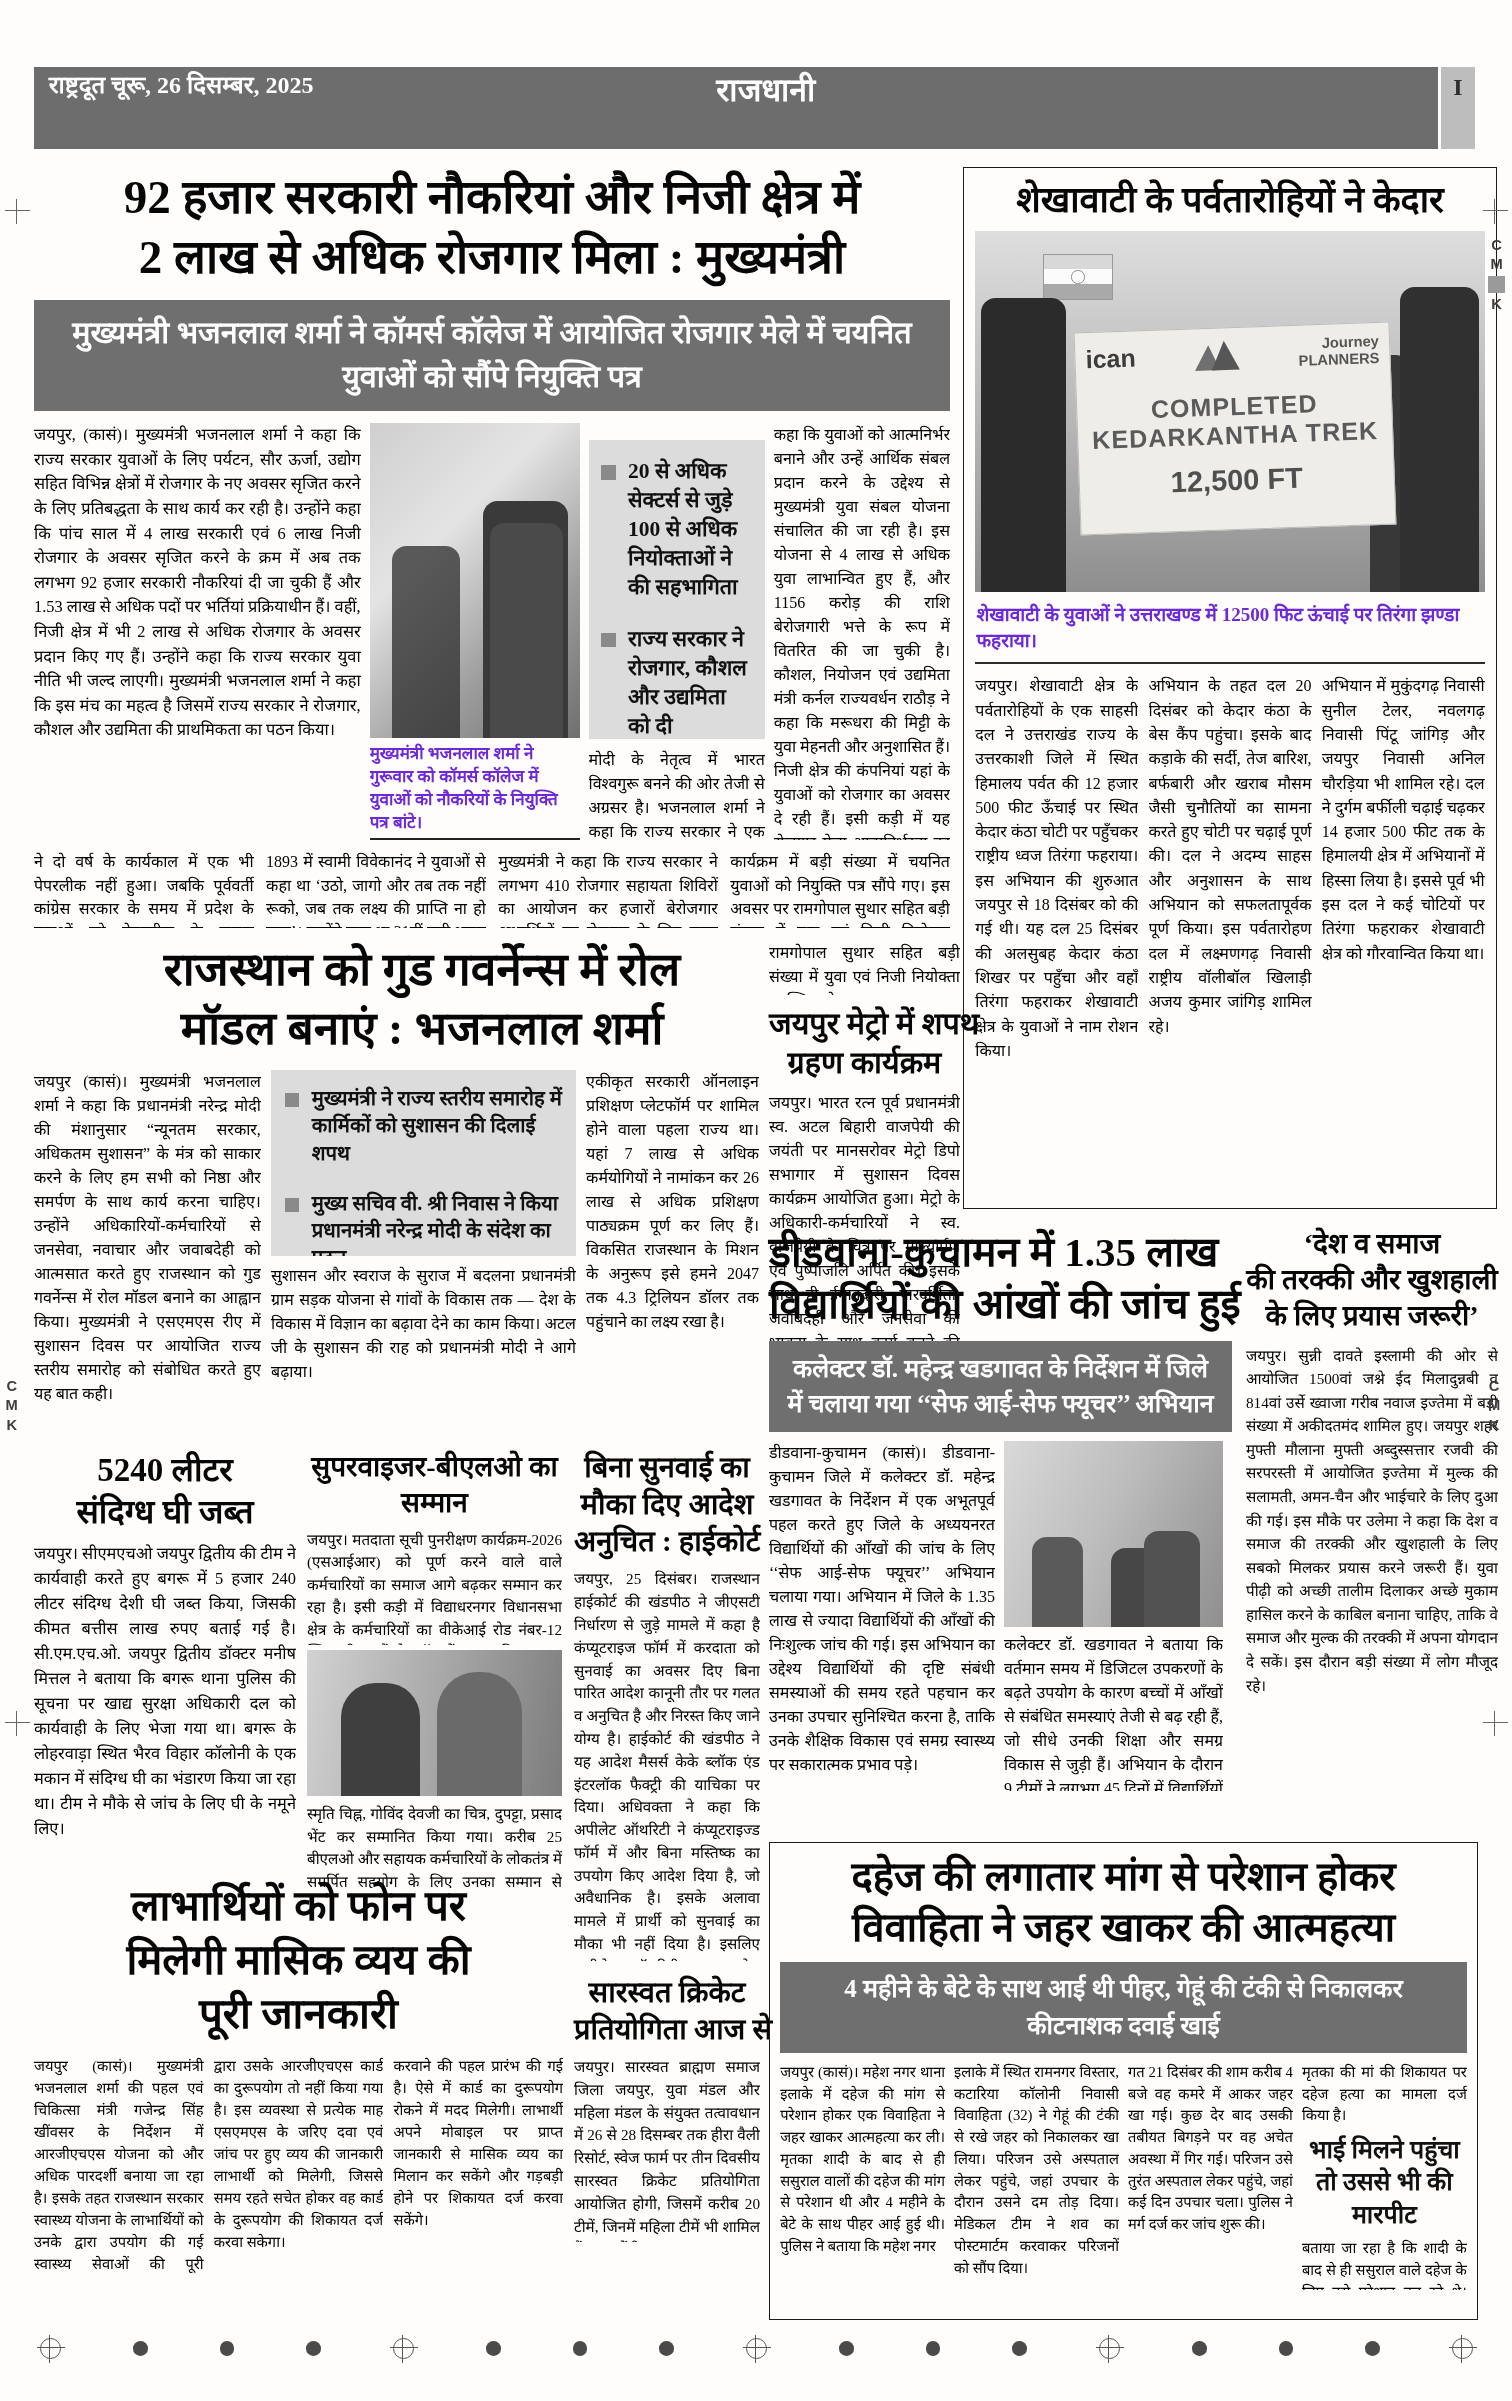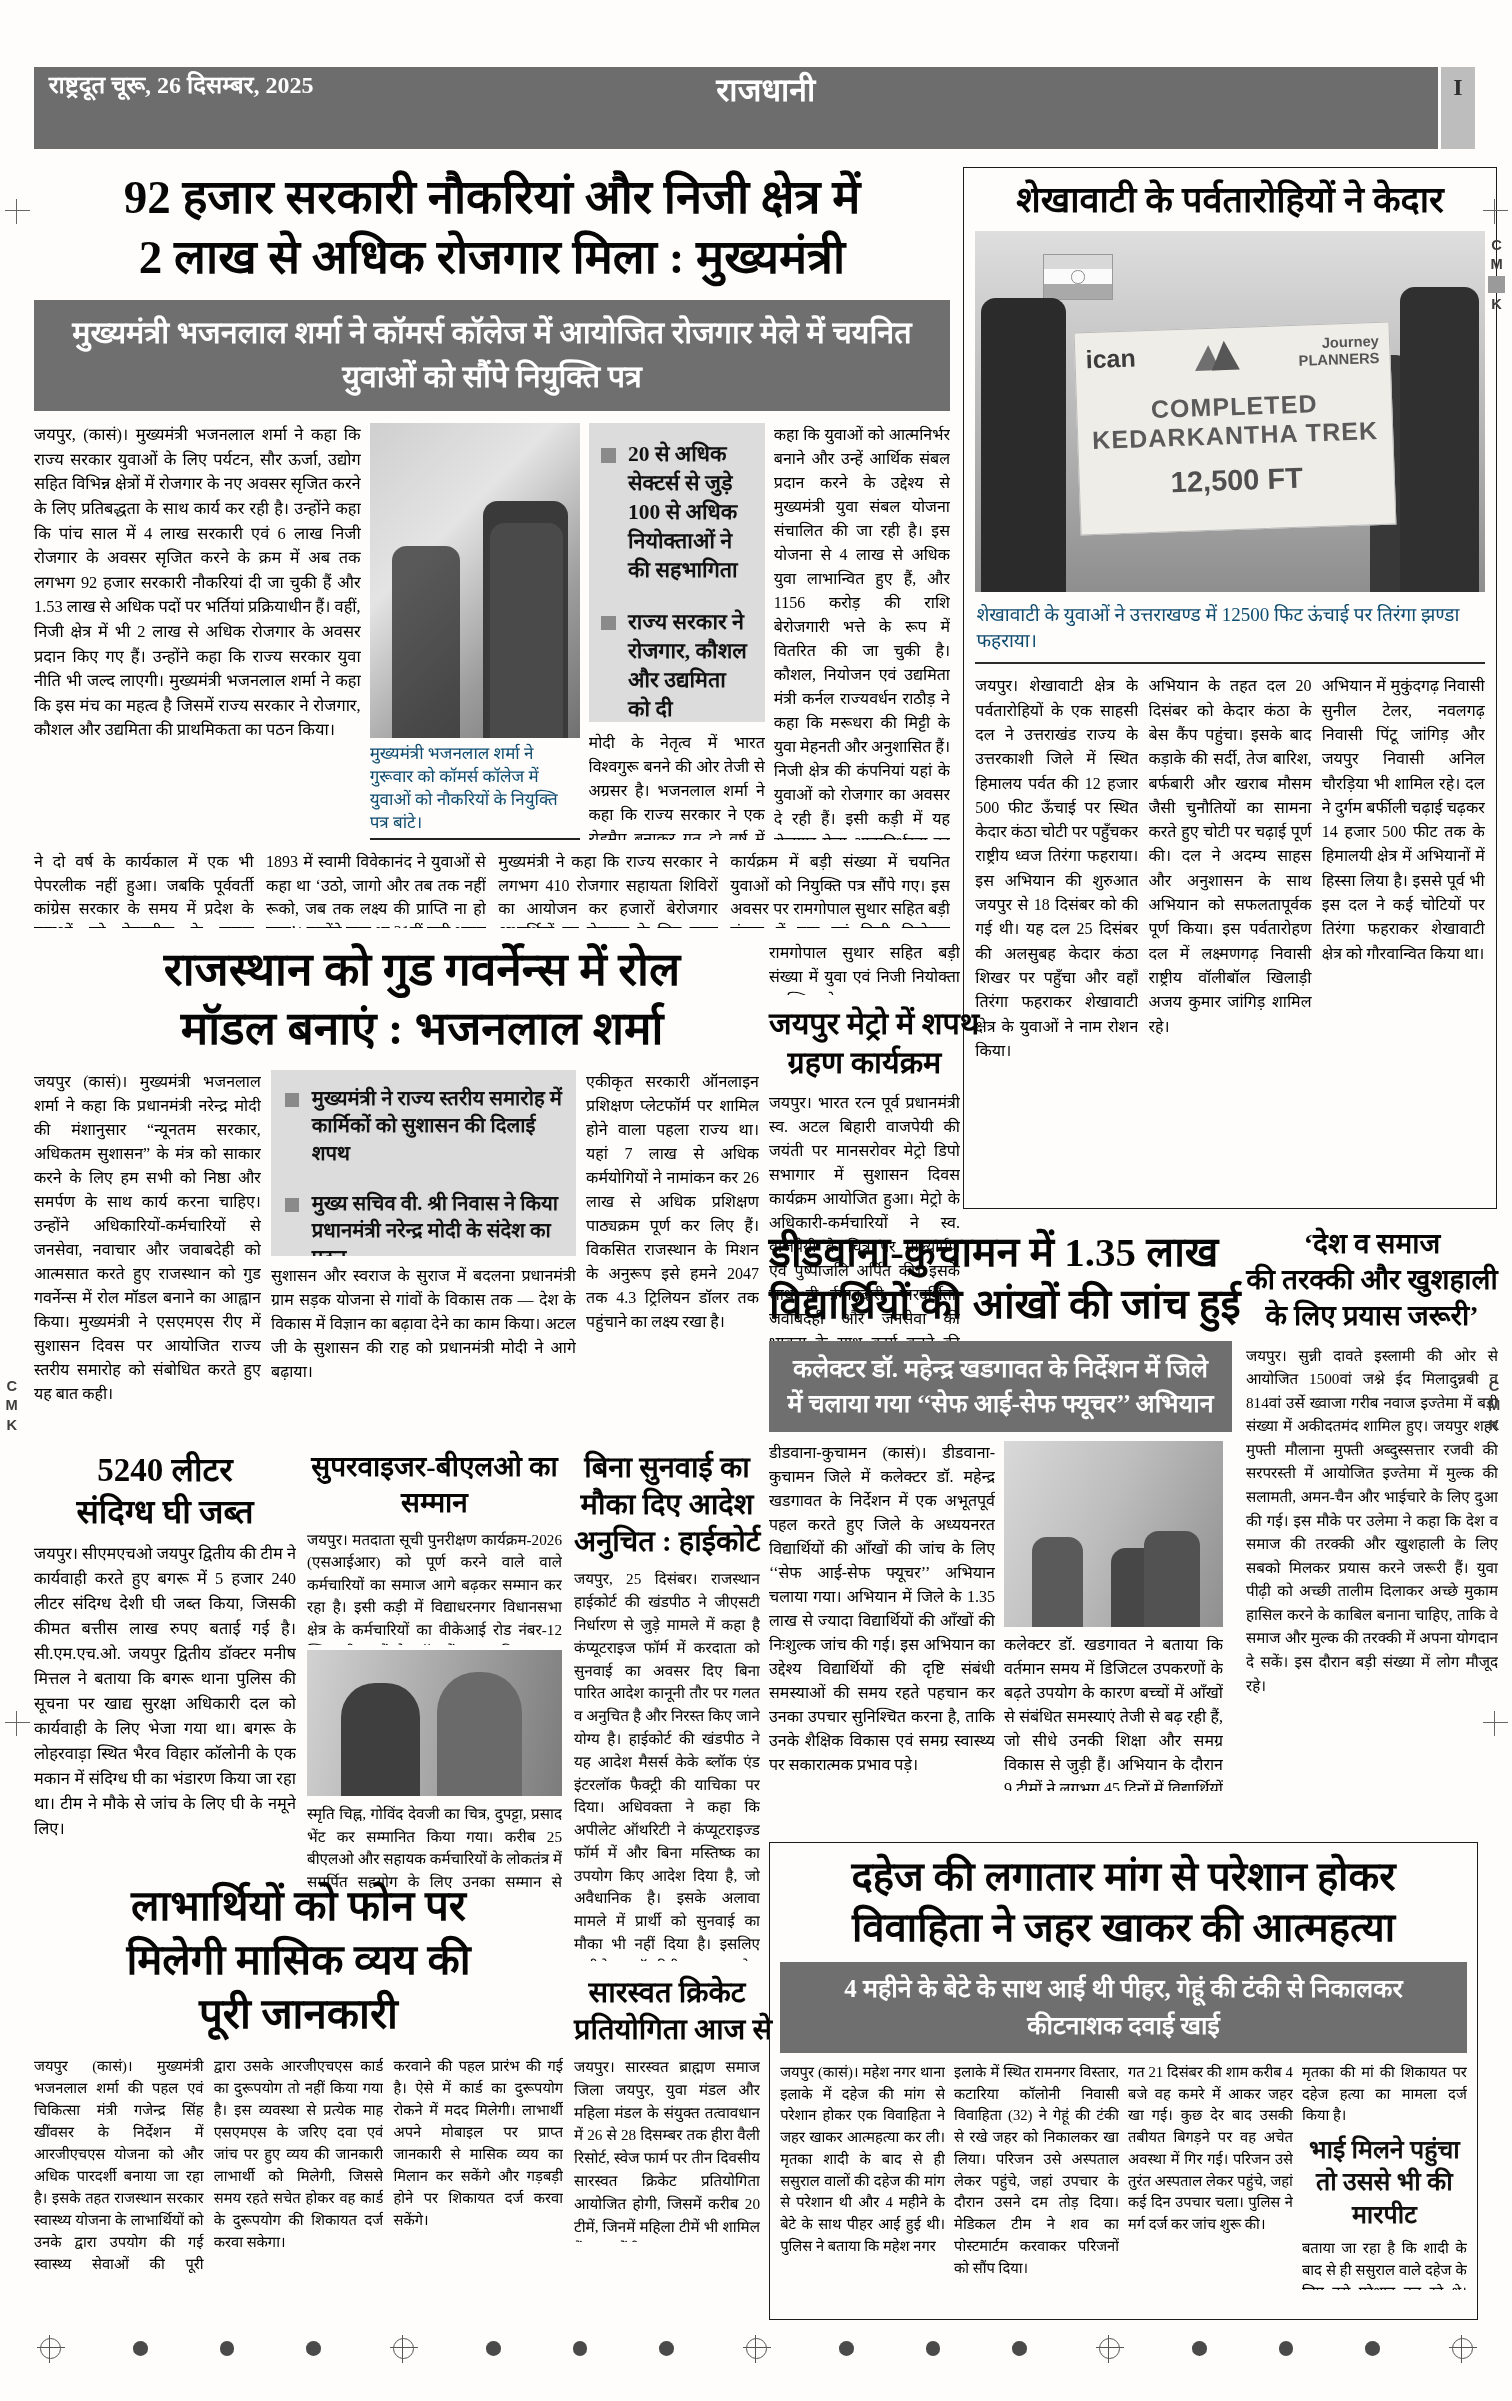--- a/index.html
+++ b/index.html
@@ -16,32 +16,32 @@
 
   
   .hl{font-weight:bold;color:#060606;line-height:1.28;text-align:center;}
   .hl div{white-space:nowrap;}
   .graybar{background:#6f6f6f;color:#ffffff;font-weight:bold;text-align:center;}
   .body-txt{text-align:justify;color:#000000;overflow:hidden;}
   .bullet-box{background:#dcdcdc;}
   .bullet-item{display:flex;margin-bottom:22.6px;}
   .bullet-sq{width:14.7px;height:14.7px;background:#8a8a8a;flex:0 0 14.7px;margin:8px 12.4px 0 0;}
   .photo{position:relative;overflow:hidden;background:linear-gradient(135deg,#cfcfcf,#e4e4e4 35%,#9c9c9c 70%,#707070);}
-  .caption{font-weight:normal;color:#0c4a6e;}
+  .caption{font-weight:bold;color:#6d28d9;}
 
   
   .jobs{position:absolute;left:34px;top:167px;width:916px;}
   .jobs .hl{font-size:47px;}
   .jobs .graybar{margin-top:12.4px;font-size:30.5px;line-height:1.45;padding:11.3px 34px;}
   .jobs-row{display:flex;gap:9px;margin-top:12.4px;height:417px;}
   .jobs-c1{width:330px;font-size:16.4px;line-height:1.5;}
   .jobs-photo-wrap{width:212px;display:flex;flex-direction:column;}
   .jobs-photo{height:316px;}
   .jobs-cap{font-size:17px;line-height:1.35;padding-top:5px;border-bottom:2.3px solid #222;height:95px;overflow:hidden;}
-  .jobs-bcol{width:178px;display:flex;flex-direction:column;}
+  .jobs-bcol{width:178px;display:flex;flex-direction:column;margin-top:17px;}
   .jobs .bullet-box{padding:17px 12.4px;font-size:21.5px;font-weight:bold;line-height:1.35;height:265px;overflow:hidden;}
   .jobs-under{font-size:16px;line-height:1.5;margin-top:9px;flex:1;}
   .jobs-c4{width:178px;font-size:16px;line-height:1.5;}
   .jobs-cont{display:flex;gap:12.4px;margin-top:10.2px;height:78px;overflow:hidden;}
   .jobs-cont .body-txt{flex:1;font-size:16px;line-height:1.45;}
 
   
   .kedar{position:absolute;left:963px;top:167px;width:534px;height:1042px;border:1.7px solid #1c1c1c;
          padding:9px 11.3px;box-sizing:border-box;}
   .kedar .hl{font-size:36px;}

